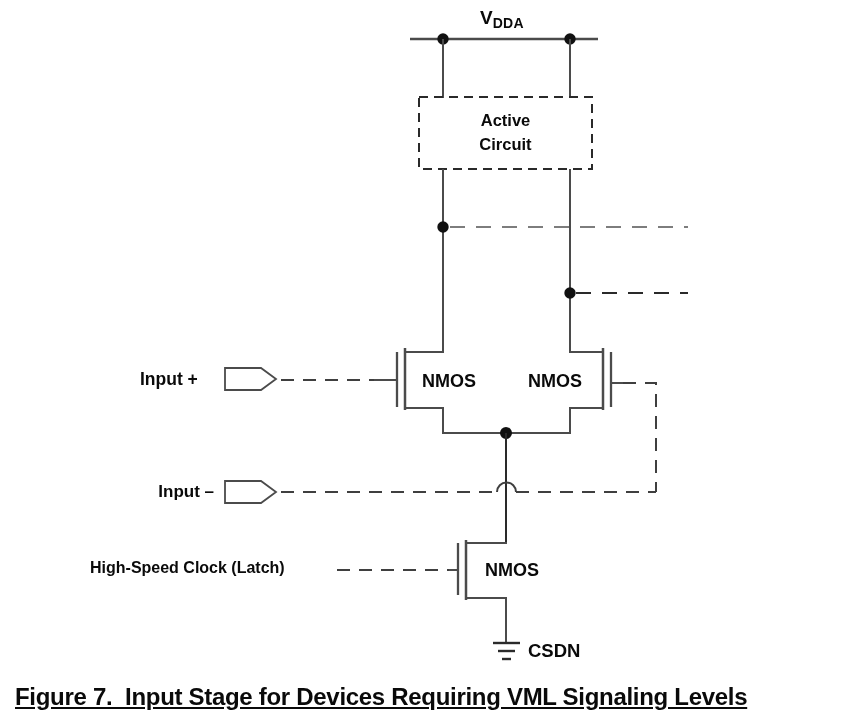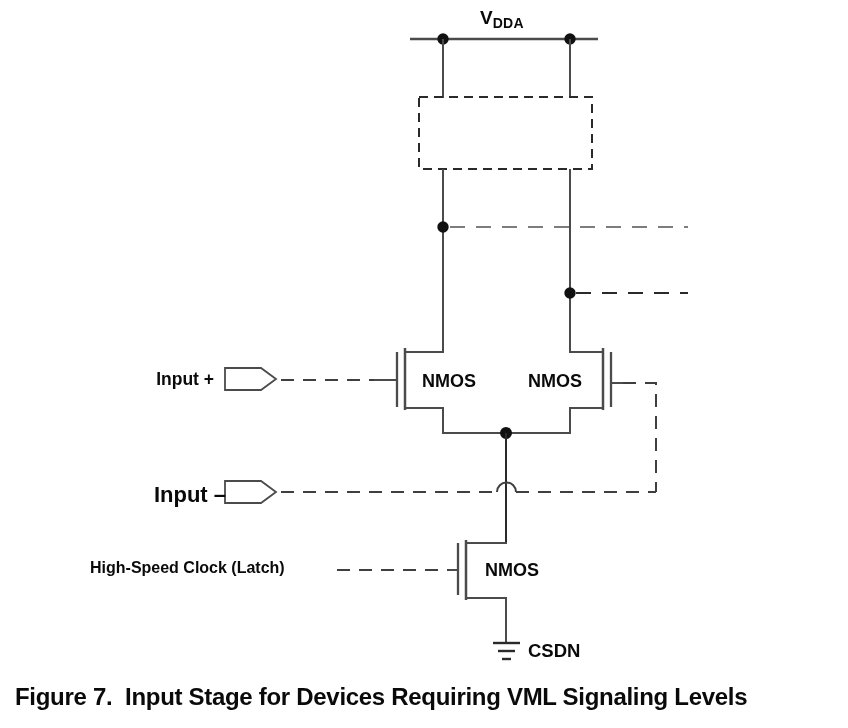--- a/index.html
+++ b/index.html
@@ -8,25 +8,25 @@
     background:#ffffff;font-family:"Liberation Sans",sans-serif;
   }
   #wires{position:absolute;left:0;top:0;}
   .lbl{position:absolute;color:var(--text,#0a0a0a);font-weight:bold;white-space:nowrap;}
   .vdda{left:480px;top:7px;font-size:19px;}
   .vdda .sub{font-size:14px;vertical-align:-4px;letter-spacing:0.3px;}
   .active-txt{left:420px;top:108px;width:171px;text-align:center;font-size:16.5px;line-height:24px;}
   .nmos-left{left:422px;top:371px;font-size:18px;}
   .nmos-right{left:528px;top:371px;font-size:18px;}
   .nmos-latch{left:485px;top:560px;font-size:18px;}
-  .input-plus{left:140px;top:369px;width:74px;text-align:right;font-size:17.5px;}
-  .input-minus{left:152px;top:482px;width:74px;text-align:right;font-size:22px;}
+  .input-plus{left:140px;top:369px;width:74px;text-align:left;font-size:17.5px;}
+  .input-minus{left:140px;top:482px;width:74px;text-align:right;font-size:17px;}
   .clock-lbl{left:90px;top:559px;font-size:16px;}
   .gnda{left:528px;top:640px;font-size:18.5px;}
-  .caption{left:15px;top:683px;font-size:24px;letter-spacing:-0.3px;white-space:pre;}
+  .caption{left:15px;top:683px;font-size:24px;letter-spacing:-0.3px;white-space:pre;text-decoration:underline;}
   .watermark{position:absolute;right:14px;top:701px;font-size:19px;font-weight:normal;
     color:var(--watermark,#aab0b5);white-space:nowrap;}
 </style>
 </head>
 <body>
 
 <div id="stage" style="--line: #4b4b4b; --dark: #2a2a2a; --dgray: #7d7d7d; --ddark: #3f3f3f; --dot: #111111; --text: #0a0a0a; --watermark: #aab0b5;">
 
   <svg id="wires" width="848" height="728" viewBox="0 0 848 728">
 
@@ -90,20 +90,22 @@
     <g>
       <line x1="493" y1="643" x2="520" y2="643" stroke="var(--dark)" stroke-width="2.4"></line>
       <line x1="498" y1="651" x2="515" y2="651" stroke="var(--dark)" stroke-width="2.4"></line>
       <line x1="502" y1="659" x2="511" y2="659" stroke="var(--dark)" stroke-width="2.4"></line>
     </g>
   </svg>
 
   <div class="lbl vdda"><span>V</span><span class="sub">DDA</span></div>
 
   <div class="lbl active-txt">
+    <div>Active</div>
+    <div>Circuit</div>
   </div>
 
   <div class="lbl nmos-left">NMOS</div>
   <div class="lbl nmos-right">NMOS</div>
   <div class="lbl nmos-latch">NMOS</div>
 
   <div class="lbl input-plus">Input +</div>
   <div class="lbl input-minus">Input –</div>
   <div class="lbl clock-lbl">High-Speed Clock (Latch)</div>
 

